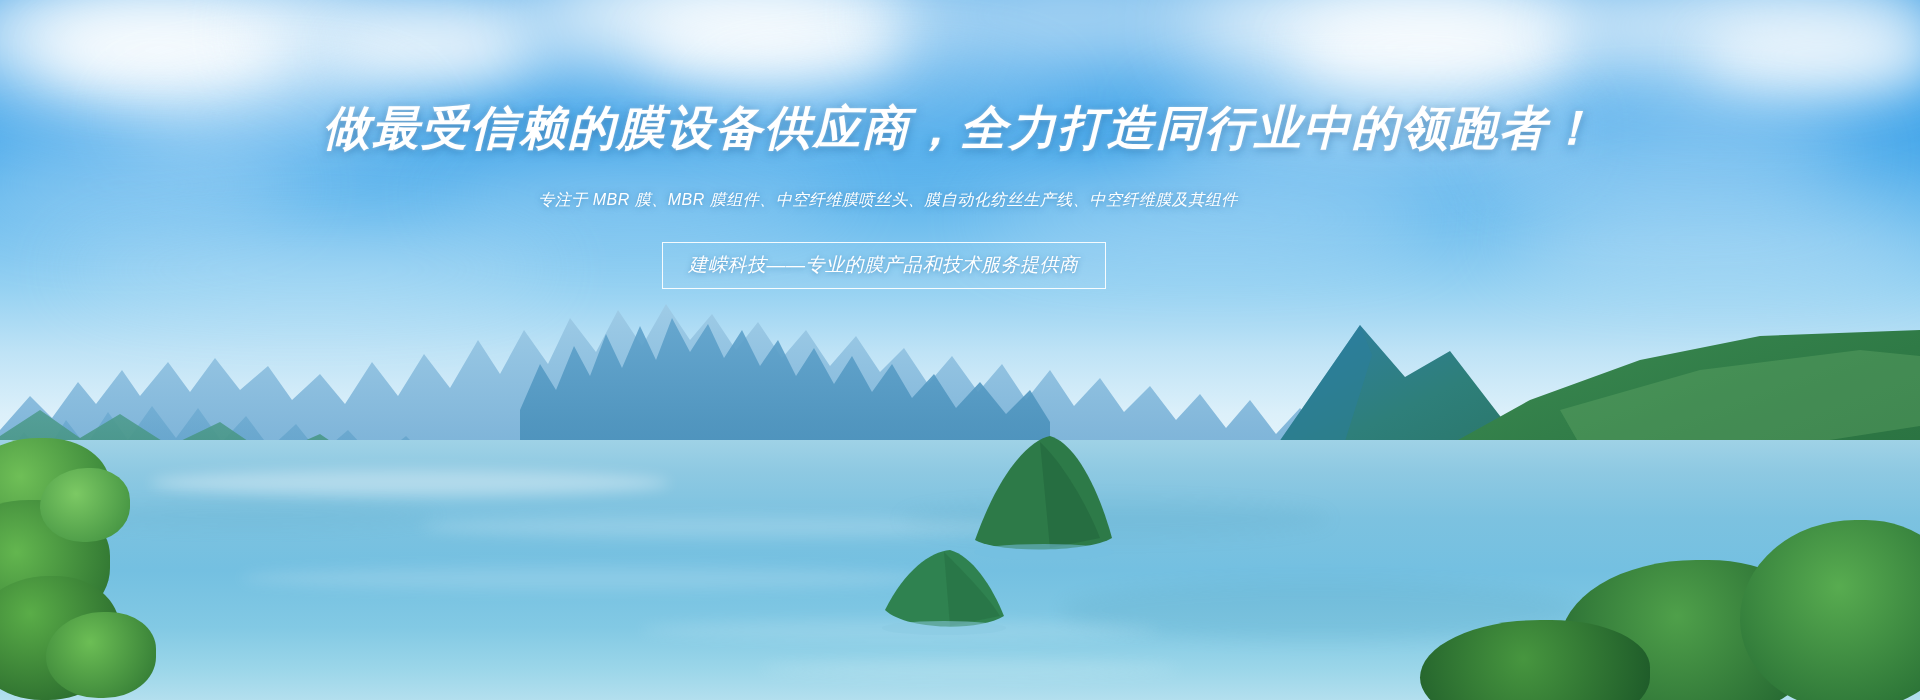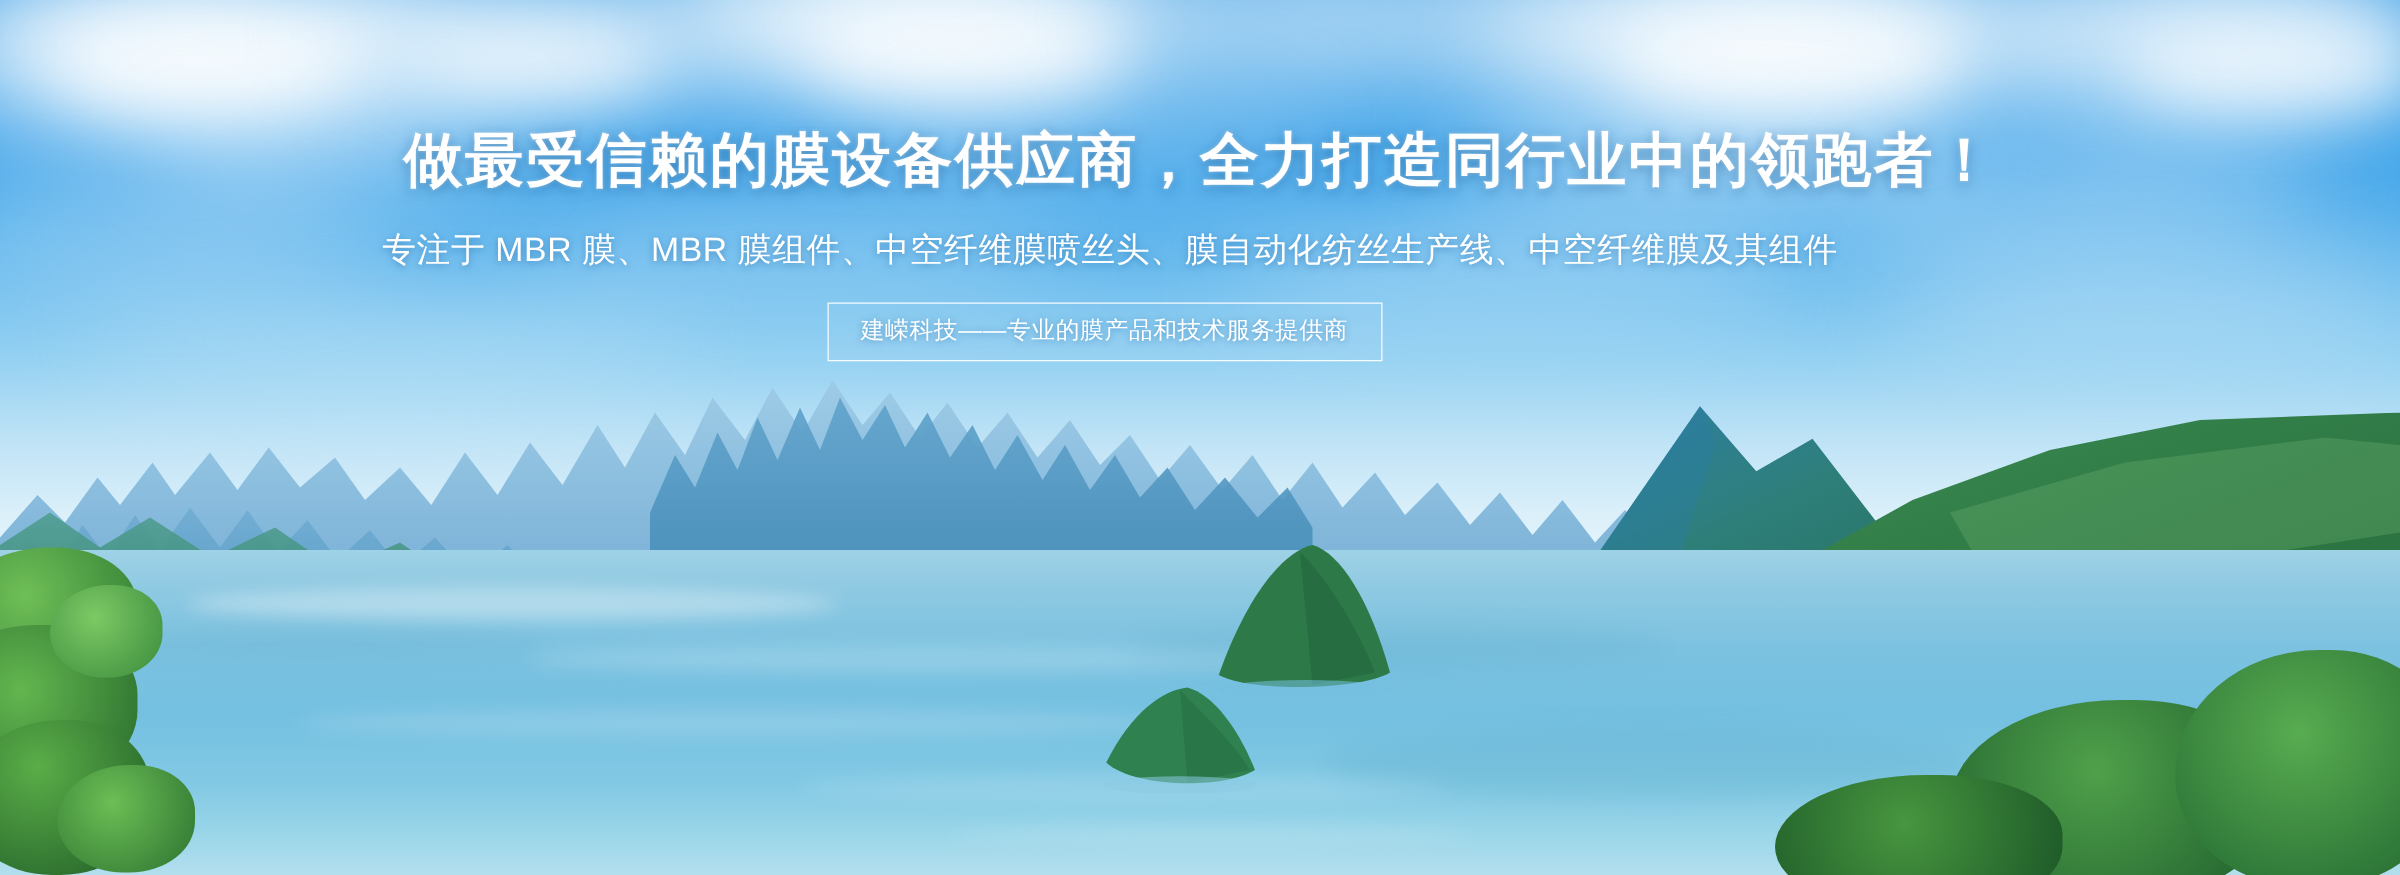--- a/index.html
+++ b/index.html
@@ -1,19 +1,20 @@
 <!DOCTYPE html>
 <html><head>
 <meta charset="utf-8">
 <style>
   html,body{margin:0;padding:0;background:#000;}
   .stage{
     position:relative;width:1920px;height:700px;overflow:hidden;
     font-family:"Liberation Sans","DejaVu Sans",sans-serif;
     background:#ef4444;
+    font-style:italic;
   }
 
   
   .sky{
     position:absolute;left:0;top:0;width:1920px;height:470px;
     background:linear-gradient(180deg,
       #1e8fe0 0%, #2e9ae6 14%, #47a8ea 30%,
       #6ebdee 47%, #97d2f2 62%, #bfe3f6 75%, #dcf0fa 88%, #eaf6fc 100%);
   }
   .cloud{position:absolute;border-radius:50%;filter:blur(14px);background:#ffffff;}
@@ -43,21 +44,21 @@
     position:absolute;left:0;top:99px;width:1920px;
     text-align:center;color:#ffffff;
     font-size:47px;line-height:58px;font-weight:bold;
     letter-spacing:2px;
     text-shadow:0 2px 10px rgba(20,90,150,.55),0 0 3px rgba(255,255,255,.5);
     white-space:nowrap;
   }
   .subline{
     position:absolute;left:0;top:183px;width:1776px;
     text-align:center;color:#ffffff;
-    font-size:27px;line-height:34px;letter-spacing:.5px;
+    font-size:16px;line-height:34px;letter-spacing:.5px;
     text-shadow:0 1px 6px rgba(30,100,160,.55);
     white-space:nowrap;
   }
   .tagwrap{
     position:absolute;left:0;top:242px;width:1767px;text-align:center;
   }
   .tagbox{
     display:inline-block;border:1px solid rgba(255,255,255,.92);
     padding:9px 26px 10px;color:#ffffff;font-size:19px;line-height:26px;
     letter-spacing:.5px;white-space:nowrap;

